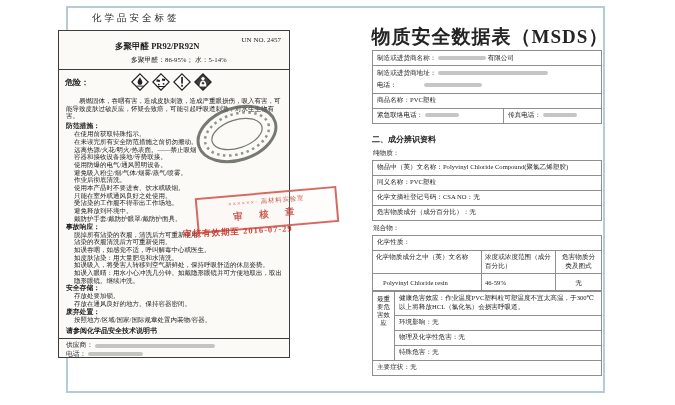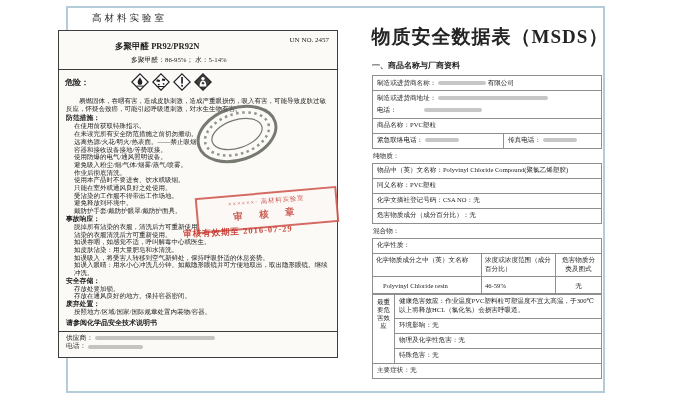--- a/index.html
+++ b/index.html
@@ -13,21 +13,21 @@
   .blue-frame{
     position:absolute;left:66px;top:6px;width:539px;height:387px;
     border:2px solid #b4cbd9;box-sizing:border-box;z-index:0;
   }
   
   .label-title{
     position:absolute;left:92px;top:12px;z-index:2;
     font-size:9.5px;letter-spacing:3px;color:#2a2a2a;
   }
   .label-box{
-    position:absolute;left:58px;top:30px;width:280px;height:328px;
+    position:absolute;left:58px;top:30px;width:232px;height:328px;
     background:#fbfaf7;border:1.5px solid #3c3c3c;box-sizing:border-box;
     z-index:2;overflow:hidden;
   }
   .lb-header{position:relative;border-bottom:1.2px solid #3c3c3c;padding:4px 6px 3px 6px;}
   .lb-product{font-weight:bold;font-size:8.5px;margin-left:50px;display:inline-block;}
   .lb-un{position:absolute;right:8px;top:5px;font-size:7px;}
   .lb-comp{font-size:6.8px;margin:2px 0 1px 66px;}
   .lb-hazard-row{display:flex;align-items:center;padding:3px 6px 2px 6px;}
   .lb-signal{font-weight:bold;font-size:8px;}
   .ghs-row{display:flex;gap:3px;margin-left:42px;}
@@ -77,21 +77,21 @@
   .haz-side{width:17px;border-right:1px solid #8f8f8f;padding:3px 2px;
     font-size:6.5px;line-height:8px;text-align:center;}
   .haz-rows{flex:1;}
   .haz-rows .trow:last-child{border-bottom:none;}
 </style>
 </head>
 <body>
 
 <div class="blue-frame"></div>
 
-<div class="label-title">高材料实验室</div>
+<div class="label-title">化学品安全标签</div>
 
 <div class="label-box">
   <div class="lb-header">
     <span class="lb-product">多聚甲醛 PR92/PR92N</span>
     <span class="lb-un">UN NO. 2457</span>
     <div class="lb-comp">多聚甲醛：86-95%；  水：5-14%</div>
   </div>
 
   <div class="lb-hazard-row">
     <span class="lb-signal">危险：</span>
@@ -204,21 +204,20 @@
   <div class="stamp-rect-l1">××××××· 高材料实验室</div>
   <div class="stamp-rect-l2">审 核 章</div>
 </div>
 <div class="stamp-date">审核有效期至 2016-07-29</div>
 
 <div class="msds">
   <div class="msds-title">物质安全数据表（MSDS）</div>
 
   <div class="msds-col">
 
-    <div class="msds-h">一、商品名称与厂商资料</div>
     <div class="tbl">
       <div class="trow">
         <span>制造或进货商名称：</span>
         <span class="redact" style="width:48px"></span>
         <span>有限公司</span>
       </div>
       <div class="trow tall">
         <div>
           <span>制造或进货商地址：</span>
           <span class="redact" style="width:110px"></span>
@@ -234,20 +233,21 @@
           <span>紧急联络电话：</span>
           <span class="redact" style="width:34px"></span>
         </div>
         <div class="cell-r">
           <span>传真电话：</span>
           <span class="redact" style="width:34px"></span>
         </div>
       </div>
     </div>
 
+    <div class="msds-h">二、成分辨识资料</div>
     <div class="plain-line">纯物质：</div>
     <div class="tbl">
 
     <div class="trow">物品中（英）文名称：Polyvinyl Chloride Compound(聚氯乙烯塑胶)</div>
         <div class="trow">同义名称：PVC塑粒</div>
         <div class="trow">化学文摘社登记号码：CSA NO：无</div>
         <div class="trow">危害物质成分（成分百分比）：无</div>
       </div>
     <div class="plain-line">混合物：</div>
     <div class="tbl">

